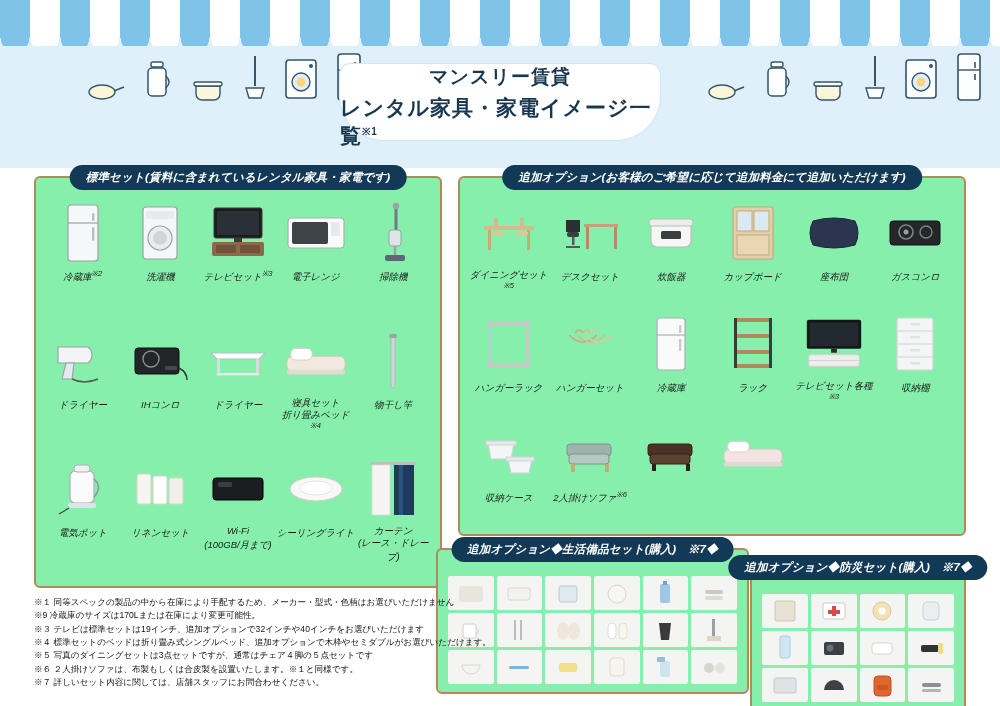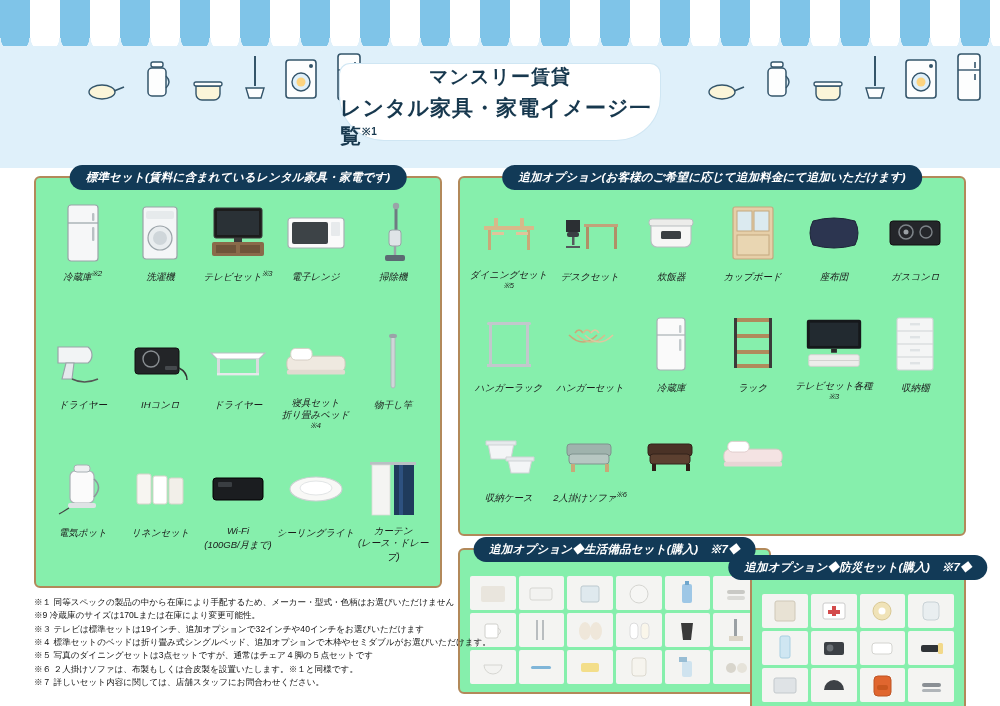--- a/index.html
+++ b/index.html
@@ -83,21 +83,21 @@
     font-size: 11.5px;
     font-weight: bold;
     padding: 5px 16px;
     border-radius: 13px;
     white-space: nowrap;
     letter-spacing: .2px;
   }
 
   #panel-standard { left: 34px; top: 176px; width: 408px; height: 412px; }
   #panel-options  { left: 458px; top: 176px; width: 508px; height: 360px; }
-  #panel-living   { left: 458px; top: 548px; width: 313px; height: 146px; }
+  #panel-living   { left: 436px; top: 548px; width: 313px; height: 146px; }
   #panel-disaster { left: 750px; top: 548px; width: 216px; height: 146px; margin-top: 18px; }
 
   
   .grid {
     position: absolute;
     left: 0; top: 0;
     width: 100%; height: 100%;
     padding: 18px 8px 6px 8px;
     display: grid;
     gap: 0px;

